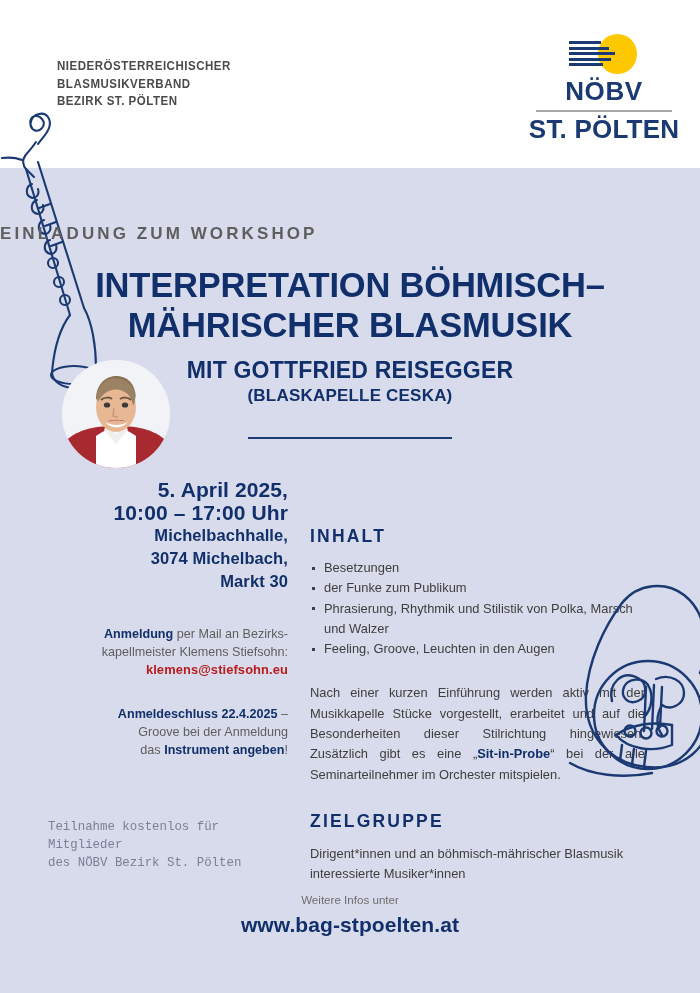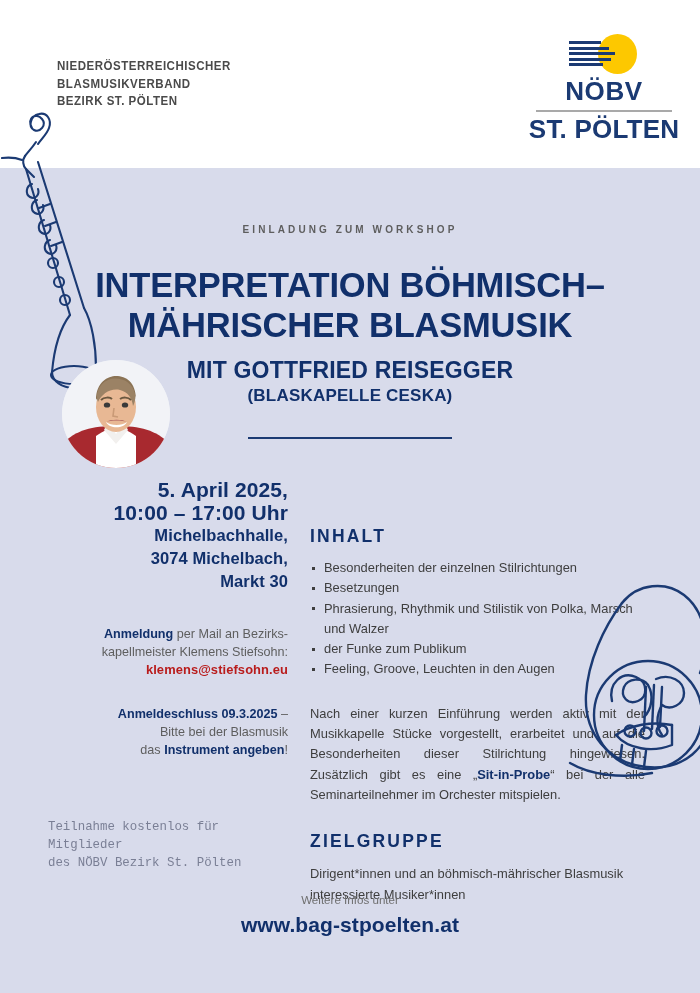--- a/index.html
+++ b/index.html
@@ -142,23 +142,22 @@
     width: 150px;
     height: 250px;
   }
 
   
   .eyebrow {
     position: absolute;
     left: 0;
     top: 224px;
     width: 700px;
-    text-align: center;
     color: #5e5e5e;
-    font-size: 10px;
+    font-size: 17px;
     font-weight: bold;
     letter-spacing: 3.1px;
   }
 
   
   .title {
     position: absolute;
     left: 40px;
     top: 265px;
     width: 620px;
@@ -440,37 +439,36 @@
       <div>Michelbachhalle,</div>
       <div>3074 Michelbach,</div>
       <div>Markt 30</div>
     </div>
     <div class="l-reg">
       <div><b>Anmeldung</b><span> per Mail an Bezirks-</span></div>
       <div>kapellmeister Klemens Stiefsohn:</div>
       <div class="l-mail">klemens@stiefsohn.eu</div>
     </div>
     <div class="l-deadline">
-      <div><b>Anmeldeschluss 09.3.2025</b><span> –</span></div>
-      <div>Bitte bei der Blasmusik</div>
+      <div><b>Anmeldeschluss 22.4.2025</b><span> –</span></div>
+      <div>Groove bei der Anmeldung</div>
       <div><span>das </span><b>Instrument angeben</b><span>!</span></div>
     </div>
     <div class="l-free">
       <div>Teilnahme kostenlos für Mitglieder</div>
       <div>des NÖBV Bezirk St. Pölten</div>
     </div>
   </div>
 
   <div class="right-col">
     <div class="sec-head">INHALT</div>
     <ul class="bullets">
-      <li>Besonderheiten der einzelnen Stilrichtungen</li>
       <li>Besetzungen</li>
+      <li>der Funke zum Publikum</li>
       <li>Phrasierung, Rhythmik und Stilistik von Polka, Marsch und Walzer</li>
-      <li>der Funke zum Publikum</li>
       <li>Feeling, Groove, Leuchten in den Augen</li>
     </ul>
     <div class="para"><span>Nach einer kurzen Einführung werden aktiv mit der Musikkapelle Stücke vorgestellt, erarbeitet und auf die Besonderheiten dieser Stilrichtung hingewiesen. Zusätzlich gibt es eine „</span><b>Sit-in-Probe</b><span>“ bei der alle Seminarteilnehmer im Orchester mitspielen.</span></div>
     <div class="sec-head-2">ZIELGRUPPE</div>
     <div class="zg-text">Dirigent*innen und an böhmisch-mährischer Blasmusik interessierte Musiker*innen</div>
   </div>
 
   <svg class="decor decor-horn" viewBox="0 0 150 250">
     <g fill="none" stroke="#1b3a73" stroke-width="2.4" stroke-linecap="round" stroke-linejoin="round">
       <path d="M62 28 C78 8 106 6 124 20 C146 37 150 70 140 98"></path>

